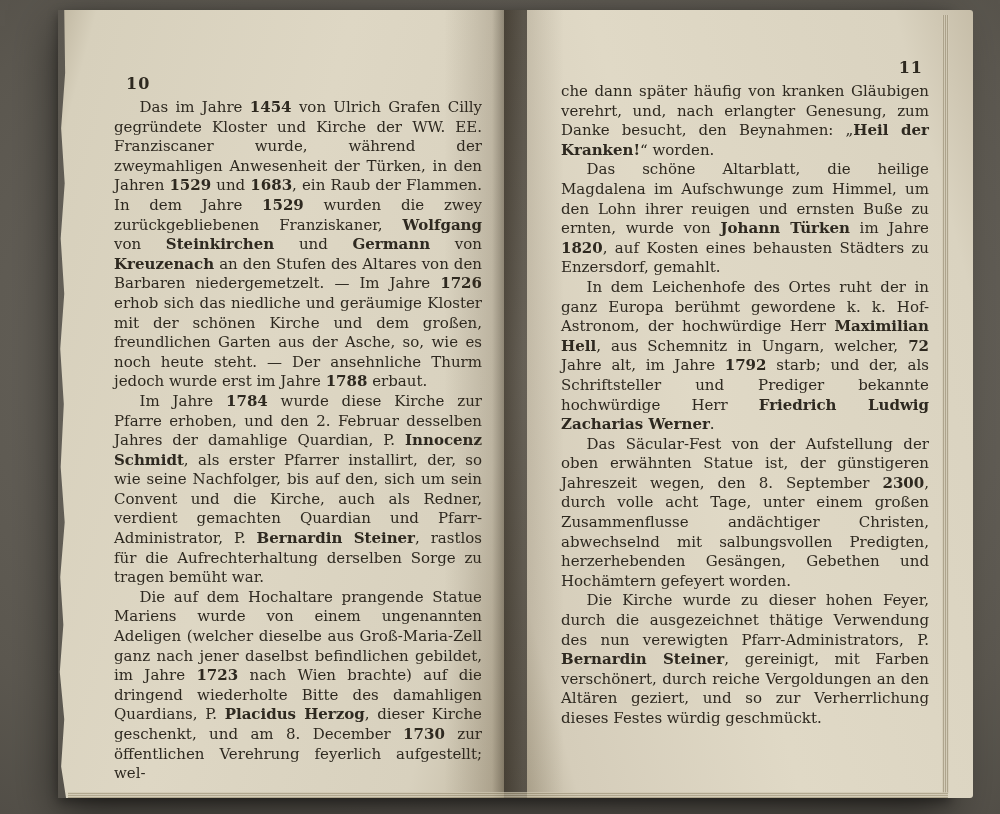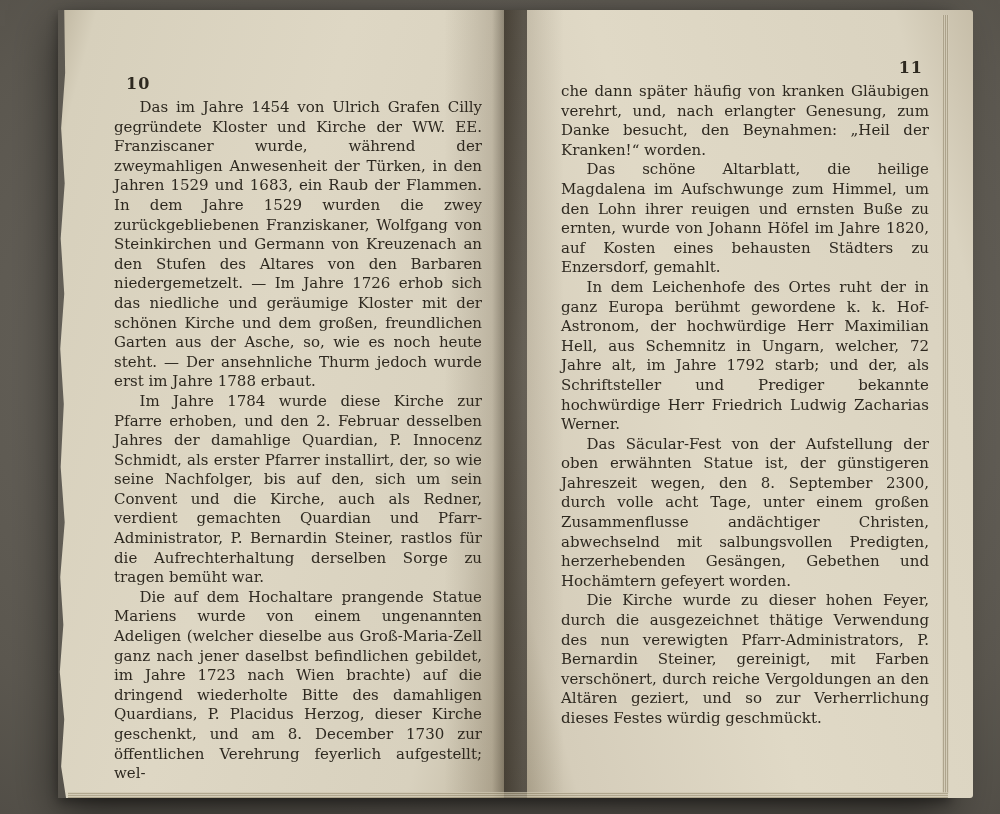--- a/index.html
+++ b/index.html
@@ -67,42 +67,42 @@
     width: 368px;
     color: #2e2920;
     font-size: 15px;
     line-height: 19.6px;
     text-align: justify;
   }
   .page-left .textcol { left: 56px; top: 88px; }
   .page-right .textcol { left: 34px; top: 72px; }
   p.para { text-indent: 1.7em; }
   p.para.no-indent { text-indent: 0; }
-  p.para b { font-weight: normal; margin-top: 16px; }
+  p.para b { font-weight: bold; margin-top: 16px; }
 </style>
 </head>
 <body>
 
 <div class="scene">
   <div class="book">
 
     <div class="page page-left">
       <div class="pagenum pagenum-left">10</div>
       <div class="textcol" id="left-text">
           <p class="para"><span>Das im Jahre </span><b>1454</b><span> von Ulrich Grafen Cilly gegründete Kloster und Kirche der WW. EE. Franziscaner wurde, während der zweymahligen Anwesenheit der Türken, in den Jahren </span><b>1529</b><span> und </span><b>1683</b><span>, ein Raub der Flammen. In dem Jahre </span><b>1529</b><span> wurden die zwey zurückgebliebenen Franziskaner, </span><b>Wolfgang</b><span> von </span><b>Steinkirchen</b><span> und </span><b>Germann</b><span> von </span><b>Kreuzenach</b><span> an den Stufen des Altares von den Barbaren niedergemetzelt. — Im Jahre </span><b>1726</b><span> erhob sich das niedliche und geräumige Kloster mit der schönen Kirche und dem großen, freundlichen Garten aus der Asche, so, wie es noch heute steht. — Der ansehnliche Thurm jedoch wurde erst im Jahre </span><b>1788</b><span> erbaut.</span></p>
           <p class="para"><span>Im Jahre </span><b>1784</b><span> wurde diese Kirche zur Pfarre erhoben, und den 2. Februar desselben Jahres der damahlige Quardian, P. </span><b>Innocenz Schmidt</b><span>, als erster Pfarrer installirt, der, so wie seine Nachfolger, bis auf den, sich um sein Convent und die Kirche, auch als Redner, verdient gemachten Quardian und Pfarr-Administrator, P. </span><b>Bernardin Steiner</b><span>, rastlos für die Aufrechterhaltung derselben Sorge zu tragen bemüht war.</span></p>
           <p class="para"><span>Die auf dem Hochaltare prangende Statue Mariens wurde von einem ungenannten Adeligen (welcher dieselbe aus Groß-Maria-Zell ganz nach jener daselbst befindlichen gebildet, im Jahre </span><b>1723</b><span> nach Wien brachte) auf die dringend wiederholte Bitte des damahligen Quardians, P. </span><b>Placidus Herzog</b><span>, dieser Kirche geschenkt, und am 8. December </span><b>1730</b><span> zur öffentlichen Verehrung feyerlich aufgestellt; wel-</span></p>
         </div>
     </div>
 
     <div class="page page-right">
       <div class="pagenum pagenum-right">11</div>
       <div class="textcol" id="right-text">
           <p class="para no-indent"><span>che dann später häufig von kranken Gläubigen verehrt, und, nach erlangter Genesung, zum Danke besucht, den Beynahmen: „</span><b>Heil der Kranken!</b><span>“ worden.</span></p>
-          <p class="para"><span>Das schöne Altarblatt, die heilige Magdalena im Aufschwunge zum Himmel, um den Lohn ihrer reuigen und ernsten Buße zu ernten, wurde von </span><b>Johann Höfel</b><span> im Jahre </span><b>1820</b><span>, auf Kosten eines behausten Städters zu Enzersdorf, gemahlt.</span></p>
+          <p class="para"><span>Das schöne Altarblatt, die heilige Magdalena im Aufschwunge zum Himmel, um den Lohn ihrer reuigen und ernsten Buße zu ernten, wurde von </span><b>Johann Türken</b><span> im Jahre </span><b>1820</b><span>, auf Kosten eines behausten Städters zu Enzersdorf, gemahlt.</span></p>
           <p class="para"><span>In dem Leichenhofe des Ortes ruht der in ganz Europa berühmt gewordene k. k. Hof-Astronom, der hochwürdige Herr </span><b>Maximilian Hell</b><span>, aus Schemnitz in Ungarn, welcher, </span><b>72</b><span> Jahre alt, im Jahre </span><b>1792</b><span> starb; und der, als Schriftsteller und Prediger bekannte hochwürdige Herr </span><b>Friedrich Ludwig Zacharias Werner</b><span>.</span></p>
           <p class="para"><span>Das Säcular-Fest von der Aufstellung der oben erwähnten Statue ist, der günstigeren Jahreszeit wegen, den 8. September </span><b>2300</b><span>, durch volle acht Tage, unter einem großen Zusammenflusse andächtiger Christen, abwechselnd mit salbungsvollen Predigten, herzerhebenden Gesängen, Gebethen und Hochämtern gefeyert worden.</span></p>
           <p class="para"><span>Die Kirche wurde zu dieser hohen Feyer, durch die ausgezeichnet thätige Verwendung des nun verewigten Pfarr-Administrators, P. </span><b>Bernardin Steiner</b><span>, gereinigt, mit Farben verschönert, durch reiche Vergoldungen an den Altären geziert, und so zur Verherrlichung dieses Festes würdig geschmückt.</span></p>
         </div>
     </div>
 
     <div class="gutter-shadow"></div>
     <div class="edge-stack"></div>
     <div class="edge-bottom"></div>
   </div>

